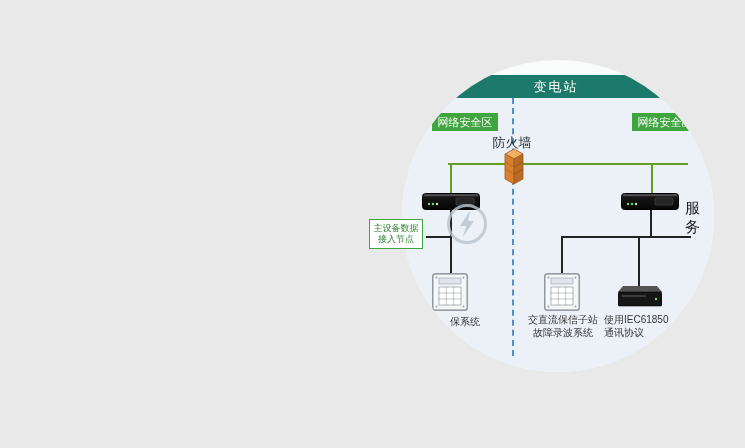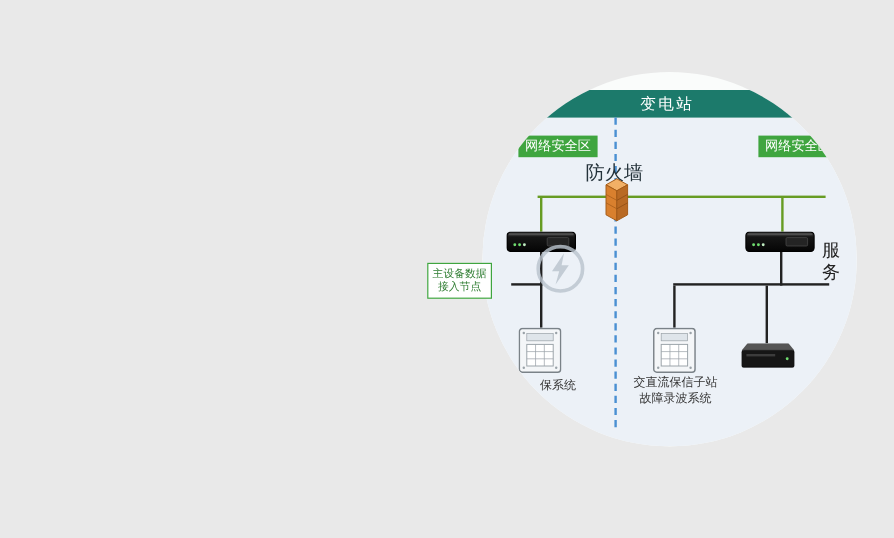--- a/index.html
+++ b/index.html
@@ -37,21 +37,21 @@
   .blk-h-r{left:159px;top:176px;width:130px;height:2px;}
   .blk-v-r2{left:159px;top:178px;width:2px;height:35px;}
   .blk-v-r3{left:236px;top:178px;width:2px;height:48px;}
 
   .zone{
     top:53px;width:66px;height:18px;background:#3fa53f;color:#fff;
     font-size:11px;line-height:18px;text-align:center;margin-left:12px;
   }
   .zone-l{left:18px;} .zone-r{left:218px;}
 
-  .fwlabel{left:78px;top:74px;width:64px;text-align:center;font-size:16px;color:#24323a;}
+  .fwlabel{left:78px;top:74px;width:64px;text-align:center;font-size:13px;color:#24323a;}
   .fwicon{left:100px;top:88px;width:24px;height:37px;}
 
   .dev{display:block;}
   .sw-l{left:20px;top:133px;} .sw-r{left:219px;top:133px;}
   .relay-l{left:30px;top:213px;} .relay-m{left:142px;top:213px;}
   .convbox{left:216px;top:226px;}
 
   .lbl{font-size:10px;color:#333;line-height:13px;}
   .lbl-left{left:26px;top:255px;width:52px;text-align:right;}
   .lbl-mid{left:116px;top:253px;width:90px;text-align:center;}
@@ -60,21 +60,21 @@
 
   .wm{
     left:44px;top:140px;width:236px;height:48px;
     display:flex;align-items:center;gap:8px;
     color:rgba(186,195,205,0.82);pointer-events:none;
   }
   .wm-cn{font-size:25px;font-weight:bold;letter-spacing:3px;line-height:26px;}
   .wm-en{font-size:6.5px;letter-spacing:1.4px;line-height:9px;}
 
   .access{
-    position:absolute;left:356px;top:219px;width:54px;height:30px;
+    position:absolute;left:369px;top:219px;width:54px;height:30px;
     background:#fff;border:1px solid #3fa53f;box-sizing:border-box;
     display:flex;flex-direction:column;justify-content:center;align-items:center;
     font-size:9px;line-height:11px;color:#2f7d32;text-align:center;z-index:5;font-family:Liberation Serif, serif;
   }
 </style>
 </head>
 <body>
 
 <div class="stage">
 
@@ -175,20 +175,24 @@
       <rect x="0" y="6" width="44" height="14" rx="1.5" fill="#161616" stroke="#000" stroke-width="0.6"></rect>
       <rect x="4" y="9" width="24" height="2" fill="#3c3c3c"></rect>
       <circle cx="38" cy="13" r="1.2" fill="#6fdc6f"></circle>
     </svg>
 
     <div class="abs lbl lbl-left">保系统</div>
     <div class="abs lbl lbl-mid">
       <div>交直流保信子站</div>
       <div>故障录波系统</div>
     </div>
+    <div class="abs lbl lbl-right">
+      <div>使用IEC61850</div>
+      <div>通讯协议</div>
+    </div>
 
     <div class="abs wm">
       <svg viewBox="0 0 42 42" width="42" height="42">
         <circle cx="21" cy="21" r="18.5" fill="none" stroke="rgba(186,195,205,0.82)" stroke-width="3"></circle>
         <polygon points="24,8 14,23 20,23 17,34 28,18 22,18" fill="rgba(186,195,205,0.82)"></polygon>
       </svg>
     </div>
 
   </div>
 

